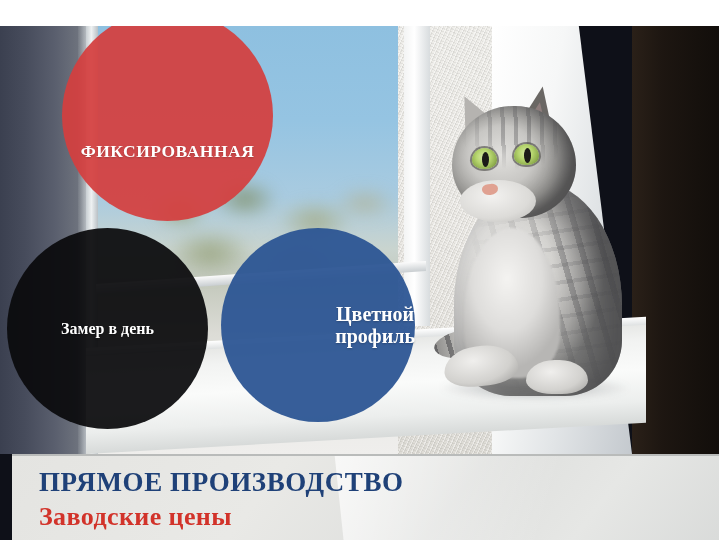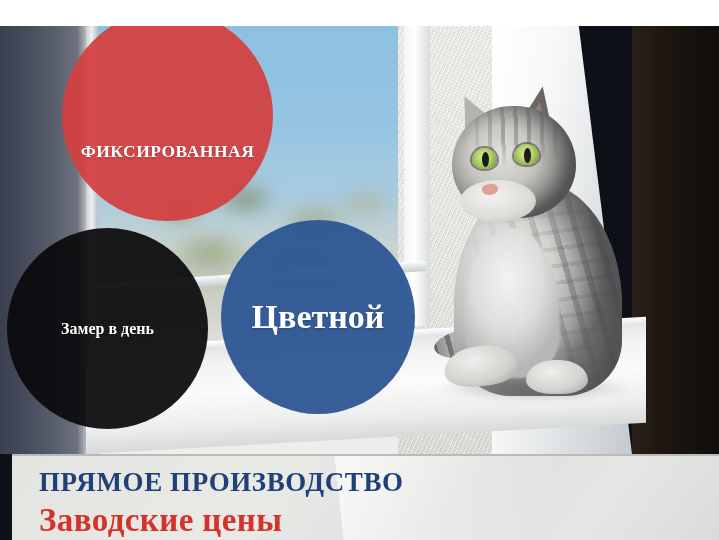--- a/index.html
+++ b/index.html
@@ -164,23 +164,24 @@
     left:62px;top:-16px;width:211px;height:211px;
     background:rgba(212,62,62,.93);
     font-size:17.5px;letter-spacing:.5px;padding-top:72px;box-sizing:border-box;
   }
   .bubble-black{
     left:7px;top:202px;width:201px;height:201px;
     background:rgba(10,10,12,.93);
     font-size:16px;
   }
   .bubble-blue{
-    left:221px;top:194px;width:194px;height:194px;
+    left:221px;top:202px;width:194px;height:194px;
     background:rgba(44,85,147,.95);
-    font-size:34px;
+    font-size:20px;
+    justify-content:flex-end;
   }
   .bubble span{display:block;}
 
   
   .banner{
     position:absolute;left:12px;top:428px;width:719px;height:136px;
     background:linear-gradient(128deg,#e4e4e1 0%,#e9e9e6 34%,#dedfdd 58%,#e6e7e5 76%,#d5d7d6 100%);
     overflow:hidden;
   }
   .banner:before{
@@ -188,21 +189,21 @@
     background:linear-gradient(112deg,rgba(255,255,255,.75) 0%,rgba(255,255,255,0) 48%);
     transform:rotate(-6deg);
   }
   .banner-top-rule{position:absolute;left:0;top:0;width:100%;height:2px;background:#b9bbba;}
   .banner-text{position:absolute;left:27px;top:13px;}
   .headline{
     color:#1f4178;font-weight:700;font-size:27px;letter-spacing:.6px;
     font-family:"Liberation Serif",serif;white-space:nowrap;
   }
   .subline{
-    color:#d2332a;font-weight:700;font-size:33px;letter-spacing:.4px;margin-top:4px;
+    color:#d2332a;font-weight:700;font-size:26px;letter-spacing:.4px;margin-top:4px;
     font-family:"Liberation Serif",serif;white-space:nowrap;
   }
 </style>
 </head>
 <body>
 
 <div class="canvas">
 
   <div class="photo">
     <div class="sky"></div>
@@ -246,20 +247,21 @@
 
   <div class="bubble bubble-black">
     <div>
       <span>Замер в день</span>
     </div>
   </div>
 
   <div class="bubble bubble-blue">
     <div>
       <span>Цветной</span>
+      <span>профиль</span>
     </div>
   </div>
 
   <div class="banner">
     <div class="banner-top-rule"></div>
     <div class="banner-text">
       <div class="headline">ПРЯМОЕ ПРОИЗВОДСТВО</div>
       <div class="subline">Заводские цены</div>
     </div>
 

